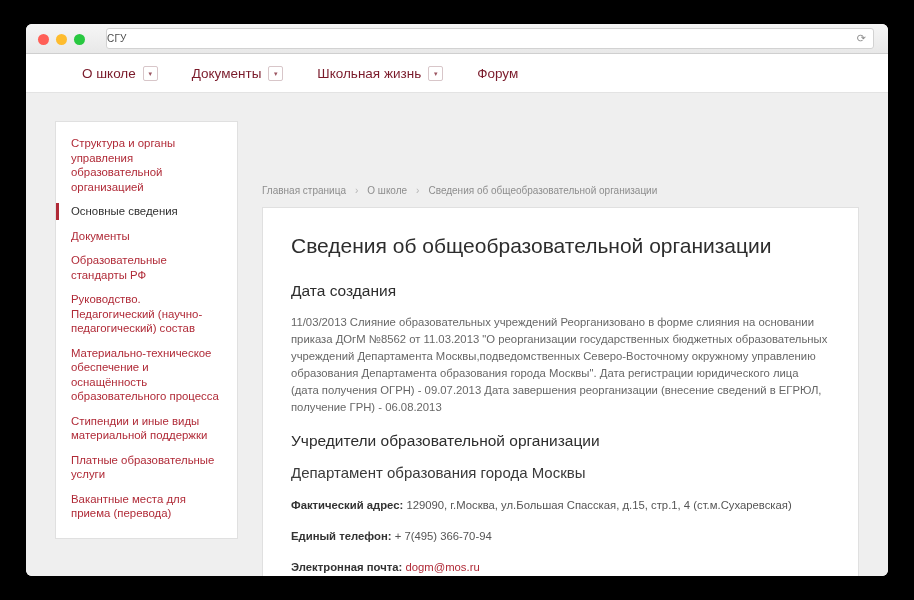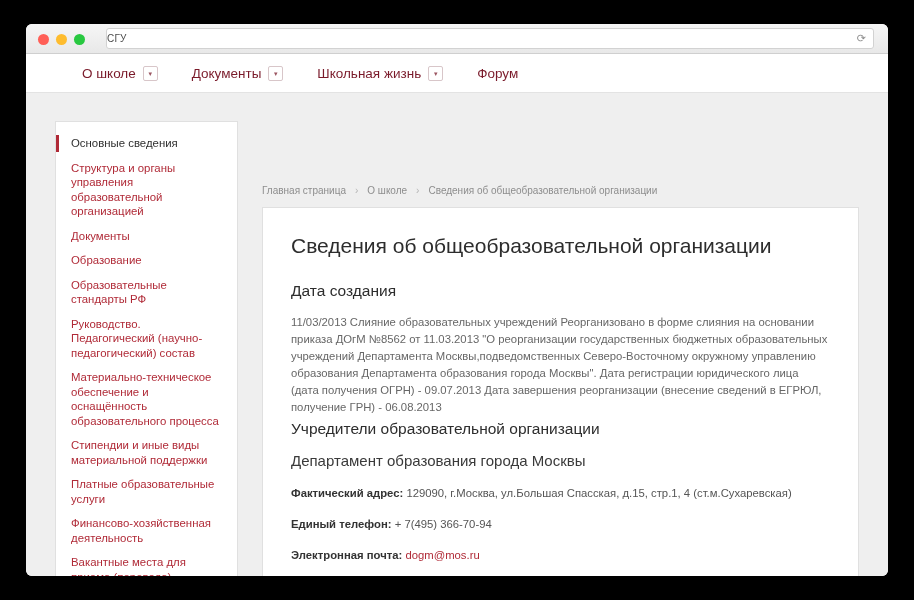--- a/index.html
+++ b/index.html
@@ -177,21 +177,21 @@
   h2.subtitle {
     font-size: 15.5px;
     font-weight: normal;
     color: #2d2d2d;
     margin: 0 0 14px 0;
   }
   p.para {
     font-size: 11.3px;
     line-height: 17px;
     color: #676767;
-    margin: 0 0 4px 0;
+    margin: 0 0 16px 0;
   }
   h3.org {
     font-size: 15px;
     font-weight: normal;
     color: #3a3a3a;
     margin: 0 0 16px 0;
   }
   .field {
     font-size: 11.3px;
     color: #555555;
@@ -230,30 +230,28 @@
       <span class="nav-caret">▾</span>
     </div>
     <div class="nav-item">
       <span class="nav-label">Форум</span>
     </div>
   </div>
 
   <div id="page">
 
     <div id="sidebar">
+      <div class="side-item">Структура и органы управления образовательной организацией</div>
       <div class="side-item active">Основные сведения</div>
-      <div class="side-item">Структура и органы управления образовательной организацией</div>
       <div class="side-item">Документы</div>
-      <div class="side-item">Образование</div>
       <div class="side-item">Образовательные стандарты РФ</div>
       <div class="side-item">Руководство. Педагогический (научно-педагогический) состав</div>
       <div class="side-item">Материально-техническое обеспечение и оснащённость образовательного процесса</div>
       <div class="side-item">Стипендии и иные виды материальной поддержки</div>
       <div class="side-item">Платные образовательные услуги</div>
-      <div class="side-item">Финансово-хозяйственная деятельность</div>
       <div class="side-item">Вакантные места для приема (перевода)</div>
     </div>
 
     <div id="breadcrumb">
       <span class="crumb">Главная страница</span>
       <span class="sep">›</span>
       <span class="crumb">О школе</span>
       <span class="sep">›</span>
       <span class="crumb">Сведения об общеобразовательной организации</span>
     </div>

